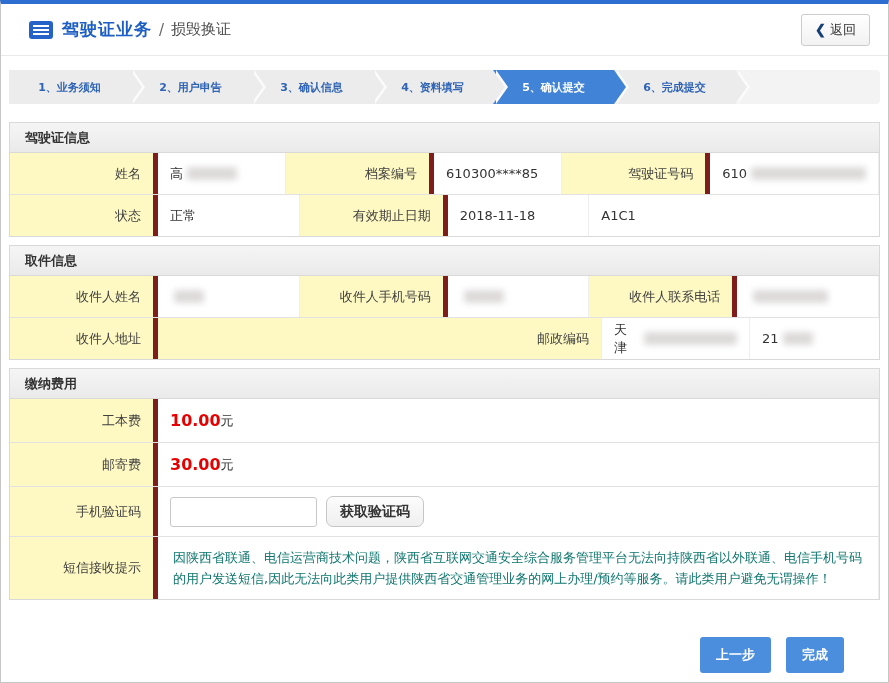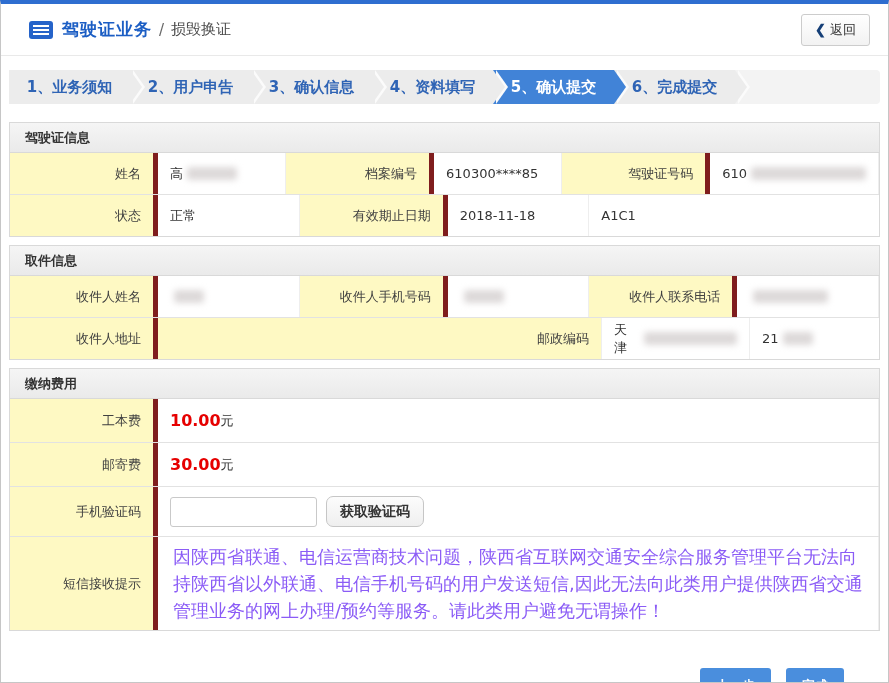--- a/index.html
+++ b/index.html
@@ -12,21 +12,21 @@
   .card-ic { width:24px; height:18px; background:#2563c9; border-radius:3px; margin-right:9px; position:relative; flex:0 0 auto; }
   .card-ic::before { content:""; position:absolute; left:4px; right:4px; top:4px; height:2px; background:#fff; box-shadow:0 4px 0 #fff, 0 8px 0 #fff; }
   .hdr-title { color:#1c5ec4; font-size:17px; font-weight:bold; letter-spacing:1px; }
   .hdr-sep { color:#666; font-size:15px; margin:0 7px; }
   .hdr-sub { color:#4a4a4a; font-size:15px; }
   .back-btn { margin-left:auto; border:1px solid #ccc; border-radius:3px; background:linear-gradient(#ffffff,#f2f2f2); padding:6px 13px; cursor:pointer; font-size:13px; color:#333; display:flex; align-items:center; }
   .back-chv { color:#153f77; font-weight:bold; margin-right:4px; font-size:13px; }
 
   
   .tabbar { display:flex; height:34px; margin:14px 8px 18px 8px; }
-  .step { position:relative; flex:0 0 121px; background:#ececec; display:flex; align-items:center; justify-content:center; color:#2f64b5; font-weight:bold; font-size:15px; }
+  .step { position:relative; flex:0 0 121px; background:#ececec; display:flex; align-items:center; justify-content:center; color:#2f64b5; font-weight:bold; font-size:11px; }
   .step::after { content:""; position:absolute; right:-12px; top:0; border-top:17px solid transparent; border-bottom:17px solid transparent; border-left:12px solid #ececec; z-index:2; }
   .step::before { content:""; position:absolute; right:-15px; top:0; border-top:17px solid transparent; border-bottom:17px solid transparent; border-left:12px solid #fbfbfb; z-index:2; }
   .step:nth-child(1){z-index:7} .step:nth-child(2){z-index:6} .step:nth-child(3){z-index:5}
   .step:nth-child(4){z-index:4} .step:nth-child(5){z-index:3} .step:nth-child(6){z-index:2}
   .step.active { background:#4183d7; color:#fff; }
   .step.active::after { border-left-color:#4183d7; }
   .tab-filler { flex:1 1 auto; background:#f3f3f3; border-radius:0 4px 4px 0; z-index:1; }
 
   
   .section { margin:0 8px 8px 8px; border:1px solid #d9d9d9; }
@@ -43,21 +43,21 @@
   .w30{width:30px}.w40{width:40px}.w50{width:50px}.w75{width:75px}.w95{width:95px}.w115{width:115px}
 
   
   .fee-num { color:#e60000; font-weight:bold; font-size:16px; }
   .fee-unit { color:#333; font-size:13px; }
   .cell.tall { min-height:43px; }
   .sms-row .cell { min-height:49px; }
   .sms-input { width:147px; height:30px; border:1px solid #c9c9c9; border-radius:3px; padding:0 8px; font-size:13px; outline:none; }
   .code-btn { margin-left:9px; height:31px; padding:0 13px; border:1px solid #c6c6c6; border-radius:7px; background:linear-gradient(#fcfcfc,#efefef); font-size:14px; font-weight:bold; color:#333; cursor:pointer; }
   .notice-row .cell { min-height:62px; align-items:center; }
-  .notice-txt { color:#8b5cf6; line-height:27px; padding:6px 3px; font-size:18px; }
+  .notice-txt { color:#0f766e; line-height:21px; padding:6px 3px; font-size:13px; }
 
   
   .foot { display:flex; justify-content:flex-end; margin:37px 44px 0 0; }
   .blue-btn { border:none; background:#4a8edd; color:#fff; font-weight:bold; font-size:13px; padding:9px 16px; border-radius:3px; margin-left:15px; cursor:pointer; }
 </style>
 </head>
 <body>
 
 <div class="page">
 

